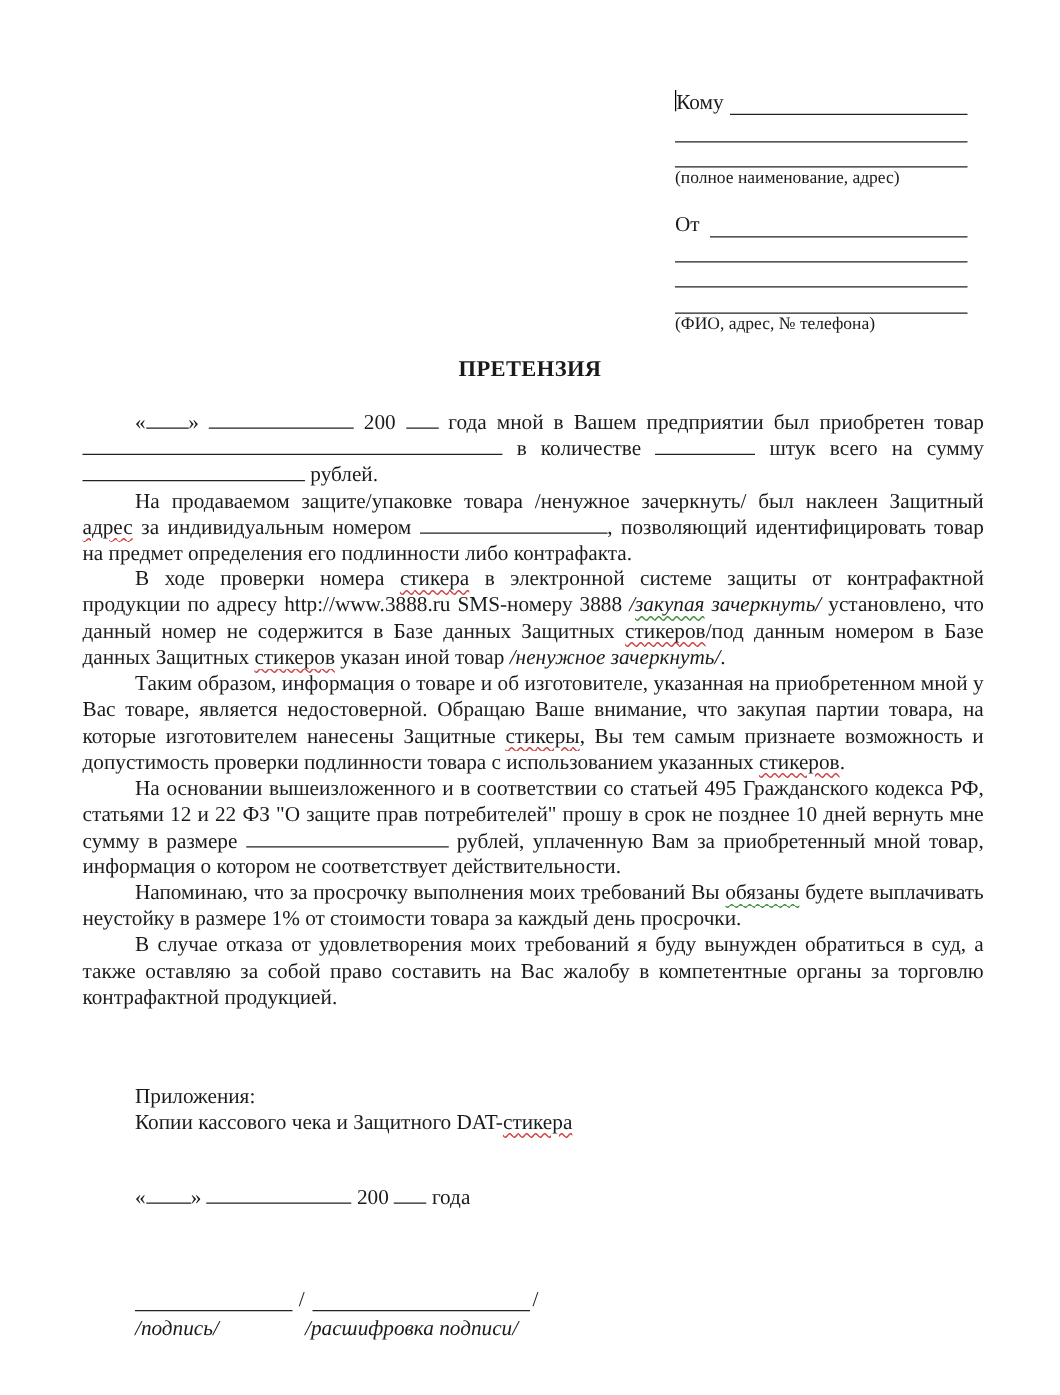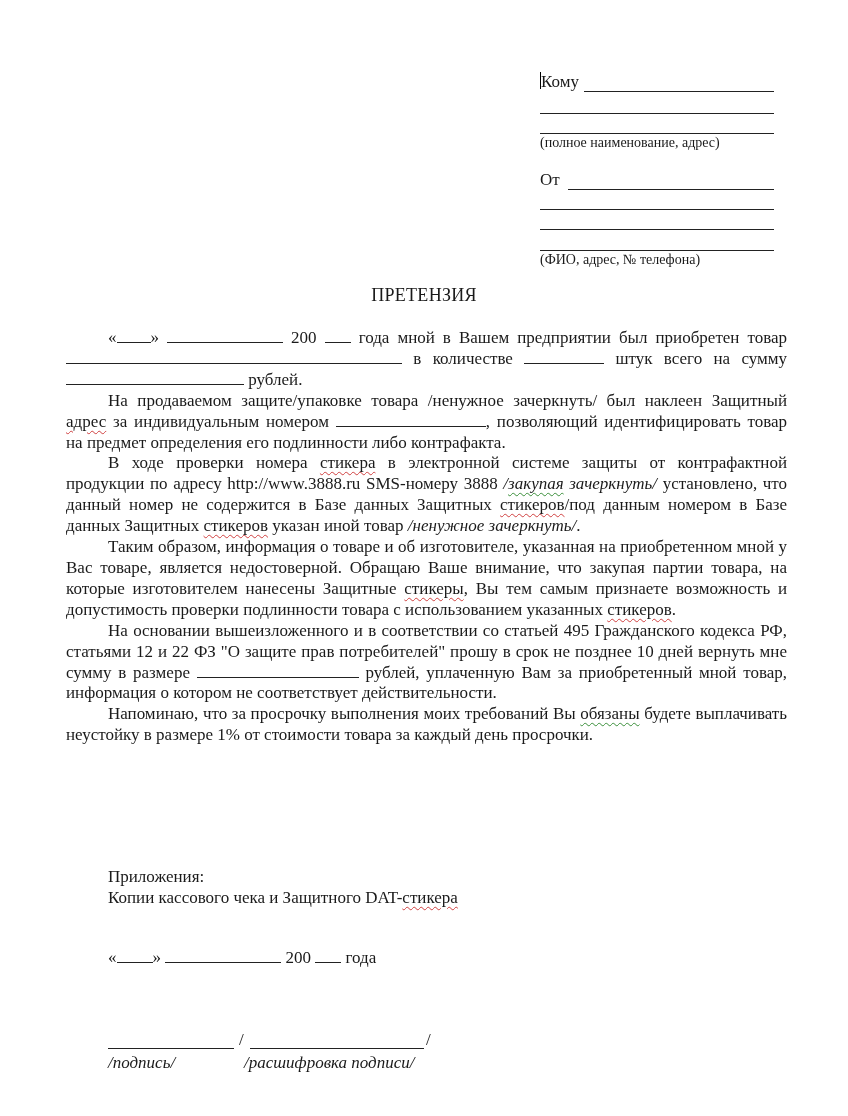--- a/index.html
+++ b/index.html
@@ -13,21 +13,21 @@
   .addr-row { position: absolute; left: 0; width: 234px; height: 22px; }
   .addr-row .lbl { position: absolute; left: 0; bottom: 2px; font-size: 17px; line-height: 17px; background: #fff; padding-right: 4px; }
   .addr-line { position: absolute; left: 0; right: 0; bottom: 0; border-bottom: 1px solid #222; }
   .addr-line.short { left: 44px; }
   .addr-line.short2 { left: 28px; }
   .addr-caption { position: absolute; left: 0; font-size: 14px; white-space: nowrap; }
   .cursor { display: inline-block; width: 1px; height: 17px; background: #000; vertical-align: -2px; margin-right: 0; }
 
   .title {
     position: absolute; left: 0; width: 848px; top: 285px;
-    text-align: center; font-weight: normal; font-size: 18px; letter-spacing: 0.3px;
+    text-align: center; font-weight: bold; font-size: 18px; letter-spacing: 0.3px;
   }
   .body {
     position: absolute; left: 66px; width: 721px; top: 328px;
     font-size: 17px; line-height: 20.9px; text-align: justify;
   }
   .body p { margin: 0; text-indent: 42px; }
   .u { display: inline-block; border-bottom: 1px solid #222; height: 14px; vertical-align: baseline; }
   .sq { text-decoration: underline wavy #d04040; text-decoration-thickness: 1px; text-underline-offset: 3px; }
   .sqg { text-decoration: underline wavy #3a8f3a; text-decoration-thickness: 1px; text-underline-offset: 3px; }
   .it { font-style: italic; }
@@ -110,20 +110,23 @@
   <p>
     <span>На основании вышеизложенного и в соответствии со статьей 495 Гражданского кодекса РФ, статьями 12 и 22 ФЗ "О защите прав потребителей" прошу в срок не позднее 10 дней вернуть мне сумму в размере</span>
     <span class="u" style="width:162px"></span>
     <span>рублей, уплаченную Вам за приобретенный мной товар, информация о котором не соответствует действительности.</span>
   </p>
   <p>
     <span>Напоминаю, что за просрочку выполнения моих требований Вы</span>
     <span class="sqg">обязаны</span>
     <span>будете выплачивать неустойку в размере 1% от стоимости товара за каждый день просрочки.</span>
   </p>
+  <p>
+    <span>В случае отказа от удовлетворения моих требований я буду вынужден обратиться в суд, а также оставляю за собой право составить на Вас жалобу в компетентные органы за торговлю контрафактной продукцией.</span>
+  </p>
 </div>
 
 <div class="attach">
   <div>Приложения:</div>
   <div><span>Копии кассового чека и Защитного DAT-</span><span class="sq">стикера</span></div>
 </div>
 
 <div class="sigdate">
   <span>«</span><span class="u" style="width:36px"></span><span>»</span>
   <span class="u" style="width:116px"></span>

